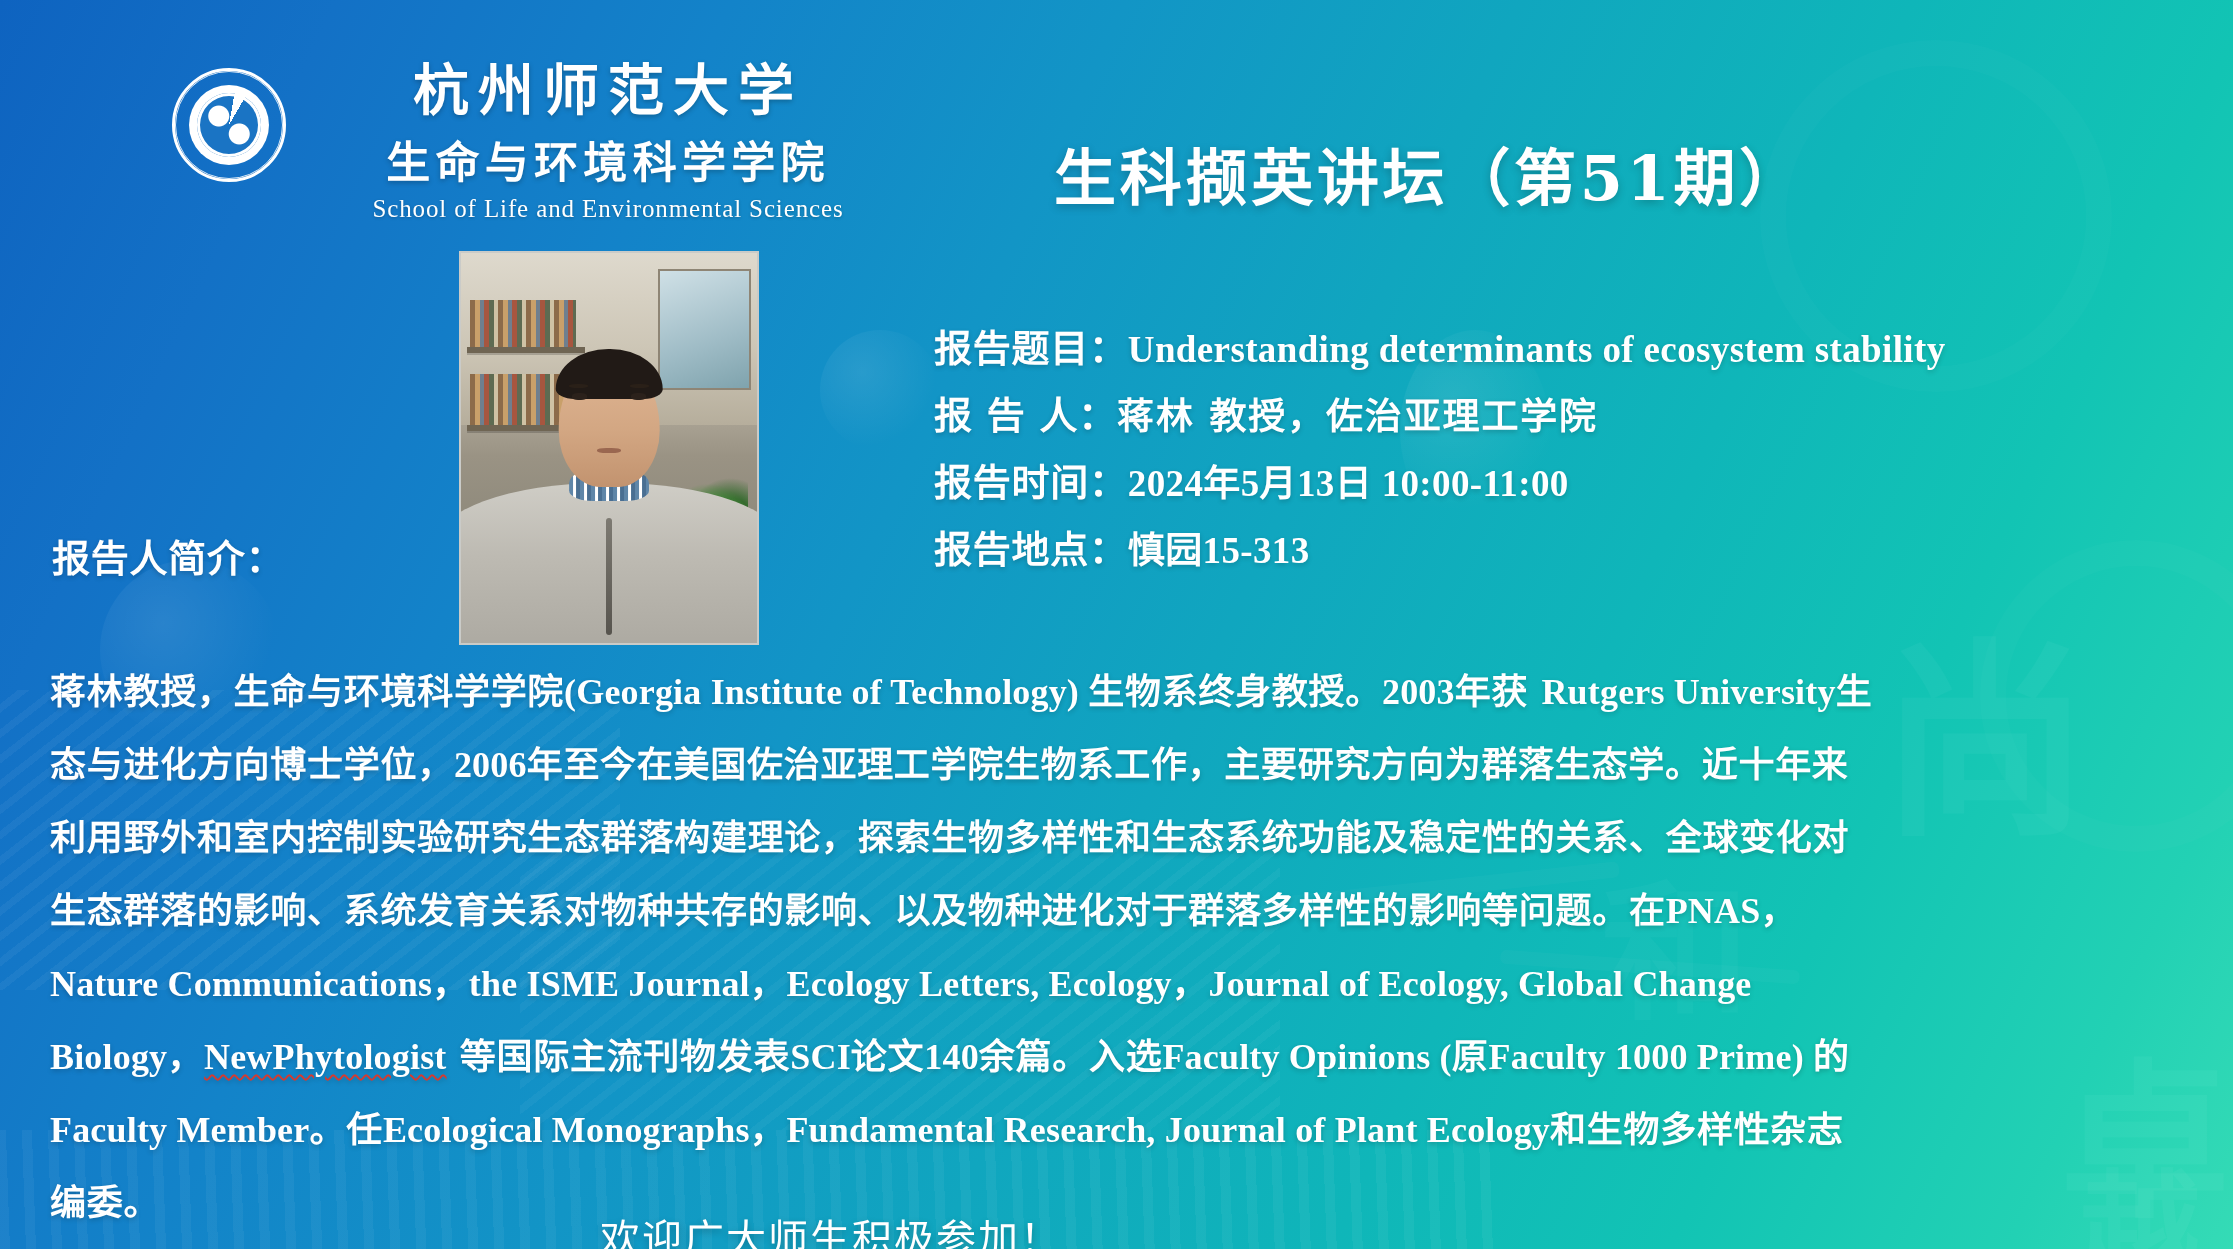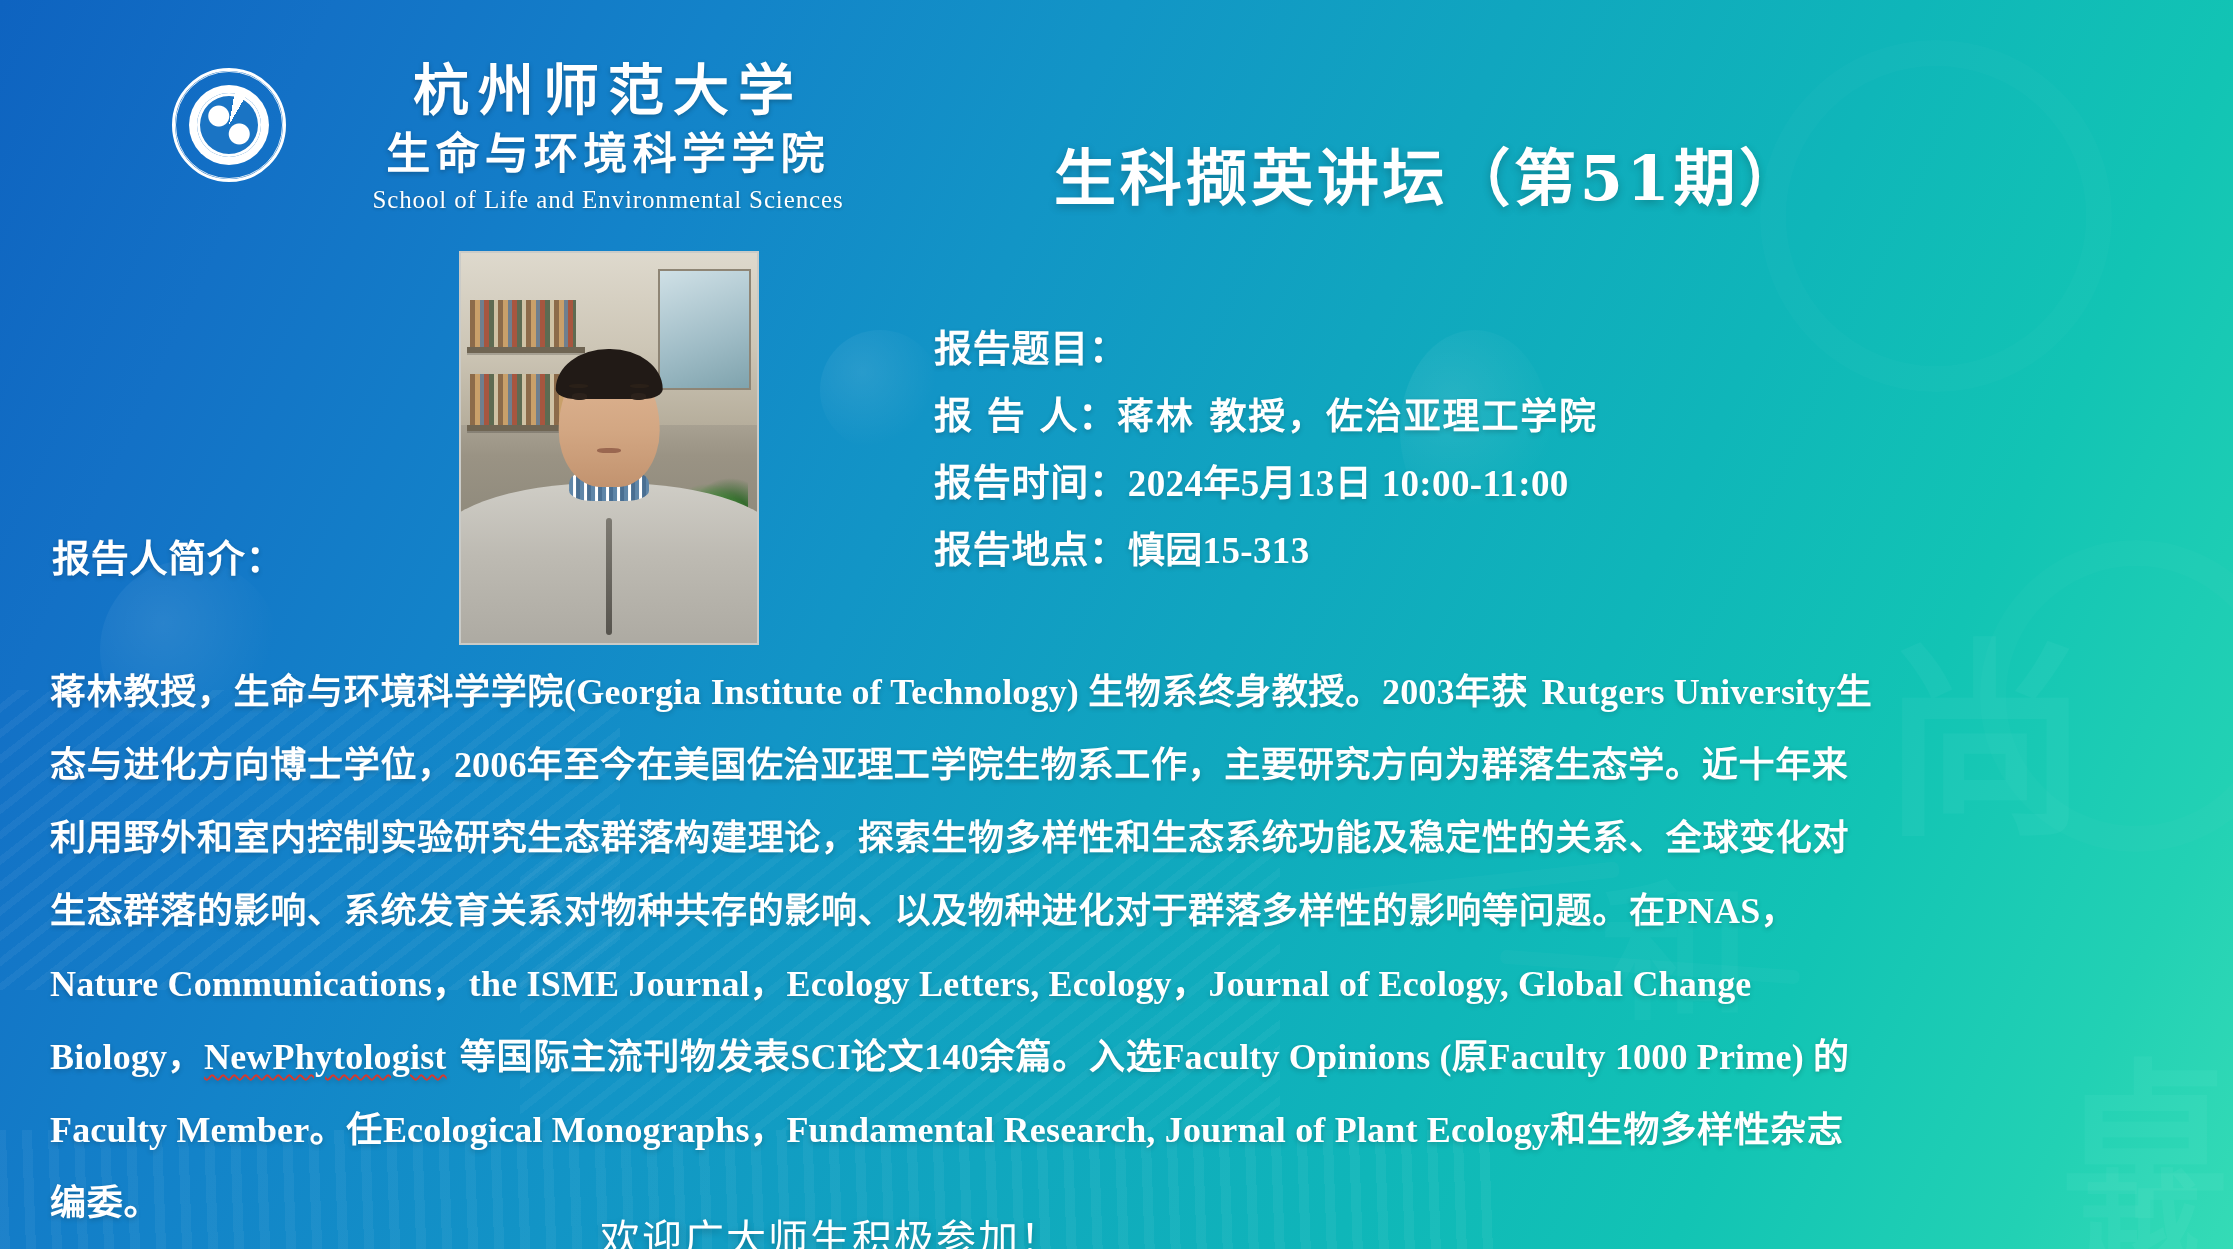--- a/index.html
+++ b/index.html
@@ -117,21 +117,21 @@
   .uni-cn1, .uni-cn2 {
     font-family: "DejaVu Serif", "Liberation Serif", serif;
     font-weight: 700;
     color: #ffffff;
     letter-spacing: .16em;
     line-height: 1;
     text-shadow: 0 2px 5px rgba(0,0,0,.25);
     white-space: nowrap;
   }
   .uni-cn1 { font-size: 56px; }
-  .uni-cn2 { font-size: 44px; margin-top: 14px; letter-spacing: .12em; }
+  .uni-cn2 { font-size: 44px; margin-top: 23px; letter-spacing: .12em; }
   .uni-en {
     font-family: "Liberation Serif", serif;
     font-weight: 400;
     font-size: 25px;
     letter-spacing: .035em;
     margin-top: 10px;
     white-space: nowrap;
     text-shadow: 0 1px 3px rgba(0,0,0,.25);
   }
 
@@ -429,20 +429,21 @@
     <div class="p-brow l"></div>
     <div class="p-brow r"></div>
     <div class="p-eye l"></div>
     <div class="p-eye r"></div>
     <div class="p-mouth"></div>
   </div>
 
   <div class="info">
     <div class="info-row">
       <span class="info-label">报告题目：</span>
+      <span class="info-value">Understanding determinants of ecosystem stability</span>
     </div>
     <div class="info-row">
       <span class="info-label">报 告 人：</span>
       <span class="info-value cjk">蒋林 教授，佐治亚理工学院</span>
     </div>
     <div class="info-row">
       <span class="info-label">报告时间：</span>
       <span class="info-value">2024年5月13日 10:00-11:00</span>
     </div>
     <div class="info-row">

